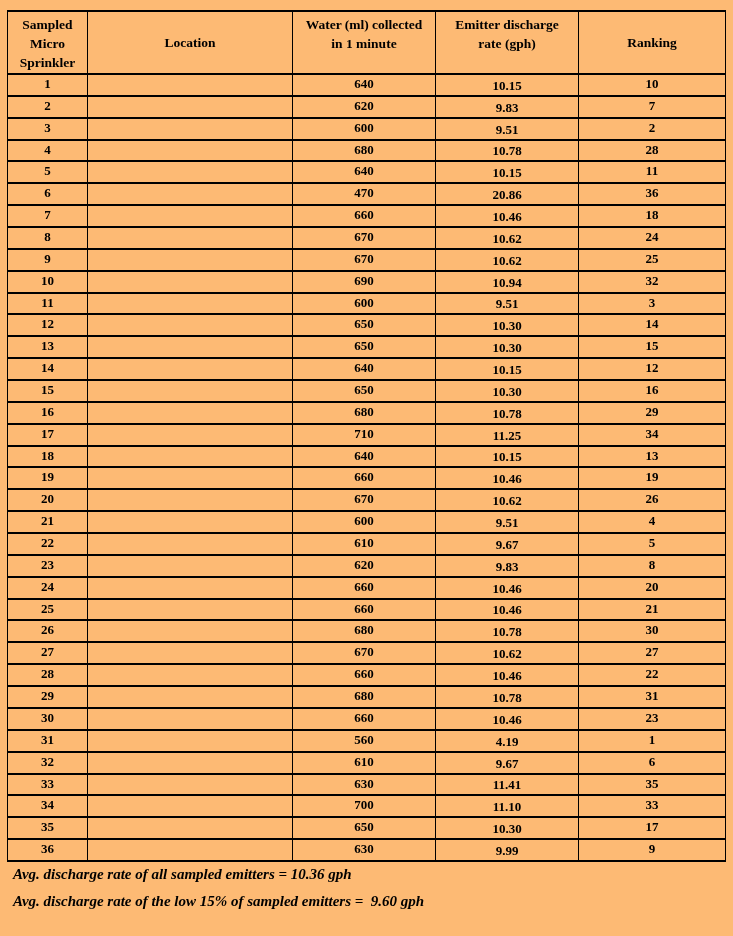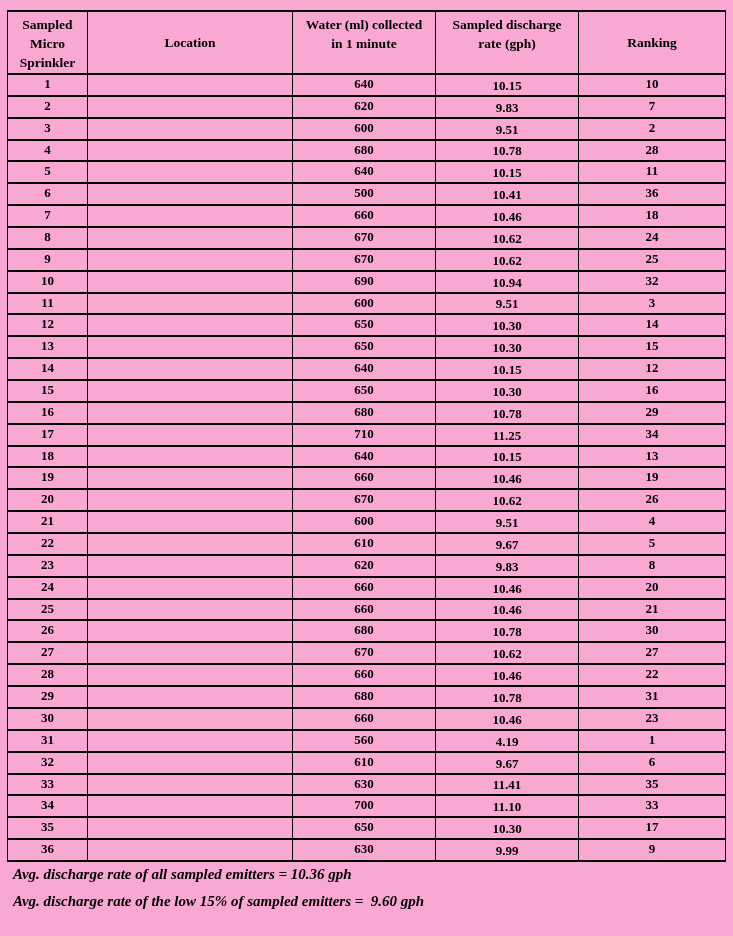--- a/index.html
+++ b/index.html
@@ -4,21 +4,21 @@
 <style>
   html, body {
     margin: 0;
     padding: 0;
     background: #ffffff;
   }
   .page {
     position: relative;
     width: 733px;
     height: 936px;
-    background: #f9a8d4;
+    background: #fdba74;
     font-family: "Liberation Serif", "DejaVu Serif", serif;
     font-weight: bold;
     color: #000000;
     overflow: hidden;
   }
   table.data-table {
     position: absolute;
     left: 7px;
     top: 10px;
     width: 718px;
@@ -89,21 +89,21 @@
         <col class="c5">
     </colgroup>
     <thead>
       <tr>
         <th class="valign-top">Sampled
 Micro
 Sprinkler</th>
         <th>Location</th>
         <th class="valign-top">Water (ml) collected
 in 1 minute</th>
-        <th class="valign-top">Sampled discharge
+        <th class="valign-top">Emitter discharge
 rate (gph)</th>
         <th>Ranking</th>
       </tr>
     </thead>
     <tbody>
         <tr>
           <td>1</td>
           <td></td>
           <td>640</td>
           <td class="rate">10.15</td>
@@ -133,22 +133,22 @@
         <tr>
           <td>5</td>
           <td></td>
           <td>640</td>
           <td class="rate">10.15</td>
           <td>11</td>
         </tr>
         <tr>
           <td>6</td>
           <td></td>
-          <td>500</td>
-          <td class="rate">10.41</td>
+          <td>470</td>
+          <td class="rate">20.86</td>
           <td>36</td>
         </tr>
         <tr>
           <td>7</td>
           <td></td>
           <td>660</td>
           <td class="rate">10.46</td>
           <td>18</td>
         </tr>
         <tr>

